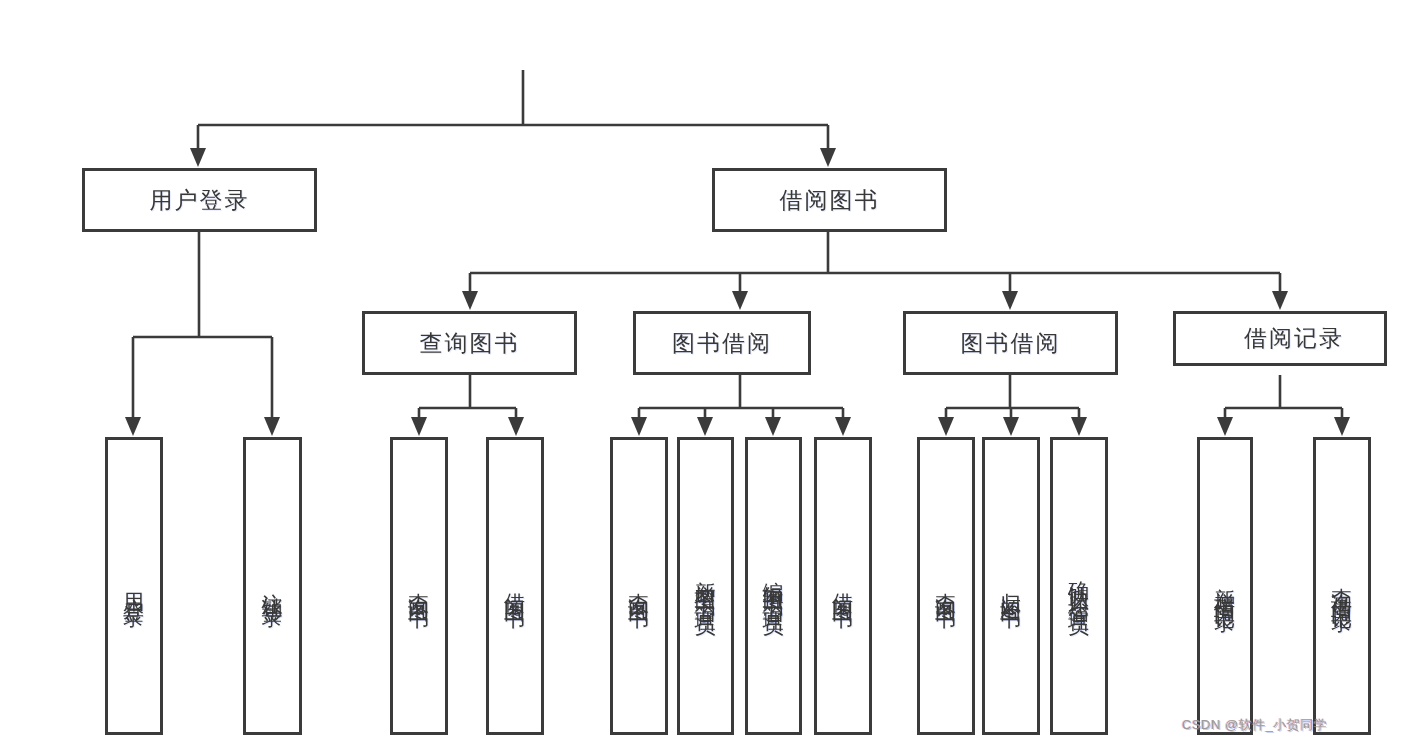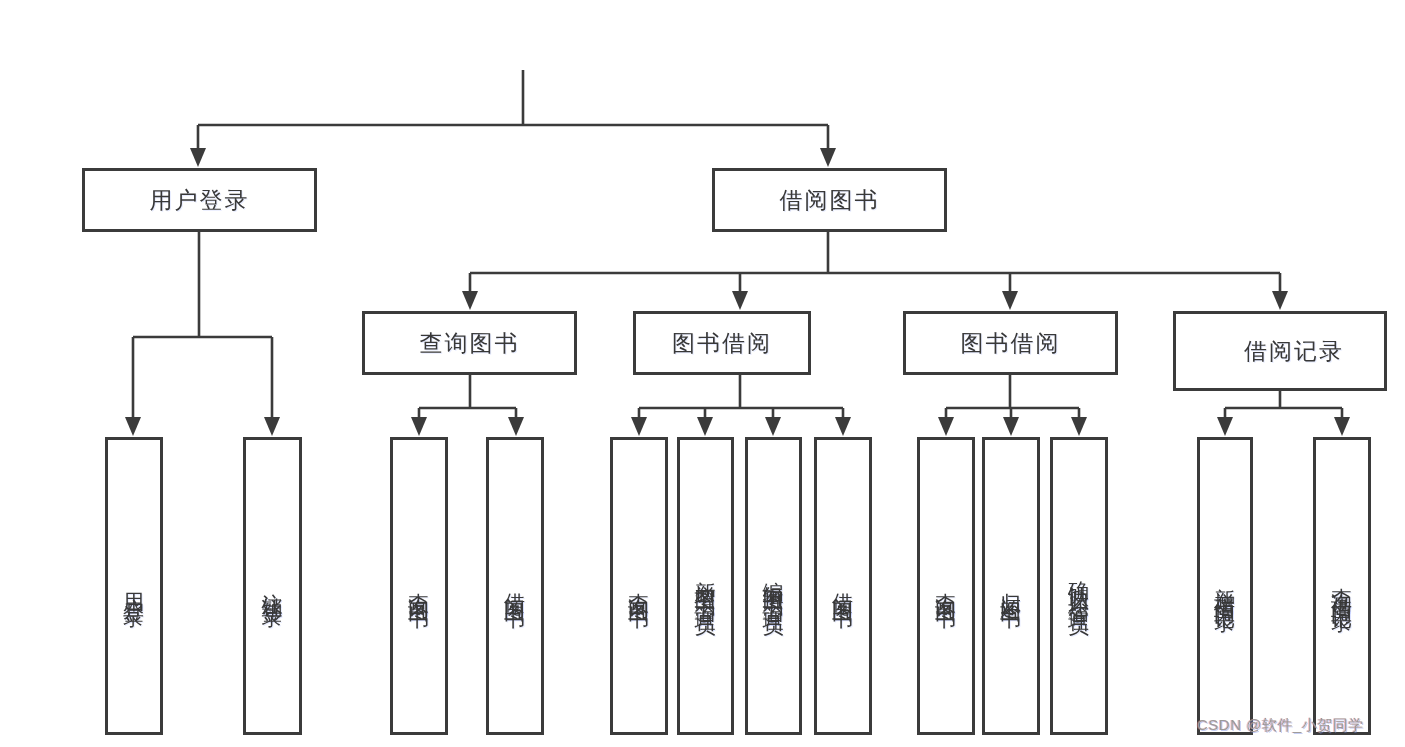--- a/index.html
+++ b/index.html
@@ -50,26 +50,25 @@
     font-size:21px;
     line-height:1;
     letter-spacing:5px;
     color:var(--text);
     text-shadow:1px 1px 0 rgba(120,150,255,0.18);
   }
   .watermark{
     position:absolute;
     left:1182px;top:716px;
     z-index:5;
-    font-size:15px;
+    font-size:13px;
     color:var(--wm);
     letter-spacing:0.5px;
     white-space:nowrap;
     text-shadow:-1px 0 0 rgba(230,120,120,0.45), 1px 1px 0 rgba(120,140,230,0.45);
-    margin-left:15px;
   }
 </style>
 </head>
 <body>
 
 <div class="canvas">
 
   <svg class="connectors" viewBox="0 0 1405 747" xmlns="http://www.w3.org/2000/svg">
 
     <path class="ln" d="M523 70 V125 M198 125 H828 M198 125 V152 M828 125 V152"></path>
@@ -107,21 +106,21 @@
     <path class="ah" d="M1334 417 L1350 417 L1342 436 Z"></path>
   </svg>
 
 
   <div class="node" style="left:82px;top:168px;width:235px;height:64px;">用户登录</div>
   <div class="node" style="left:712px;top:168px;width:235px;height:64px;">借阅图书</div>
 
   <div class="node" style="left:362px;top:311px;width:215px;height:64px;">查询图书</div>
   <div class="node" style="left:633px;top:311px;width:178px;height:64px;">图书借阅</div>
   <div class="node" style="left:903px;top:311px;width:215px;height:64px;">图书借阅</div>
-  <div class="node" style="left:1173px;top:311px;width:214px;height:80px;padding-left:28px;">借阅记录</div>
+  <div class="node" style="left:1173px;top:311px;width:214px;height:55px;padding-left:28px;">借阅记录</div>
 
   <div class="leaf" style="left:105px;width:58px;">
     <span class="vtxt">用户登录</span>
   </div>
   <div class="leaf" style="left:243px;width:59px;">
     <span class="vtxt">注销登录</span>
   </div>
 
   <div class="leaf" style="left:390px;width:58px;">
     <span class="vtxt">查询图书</span>

